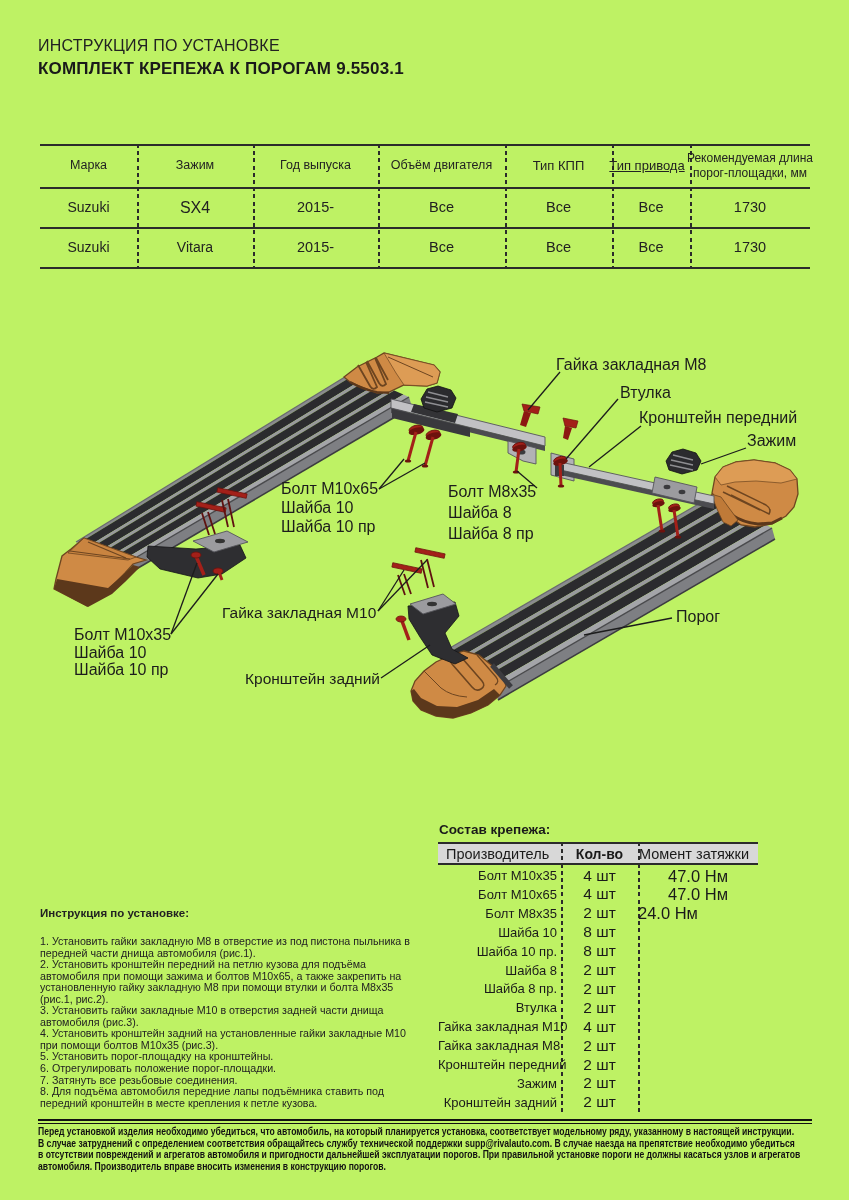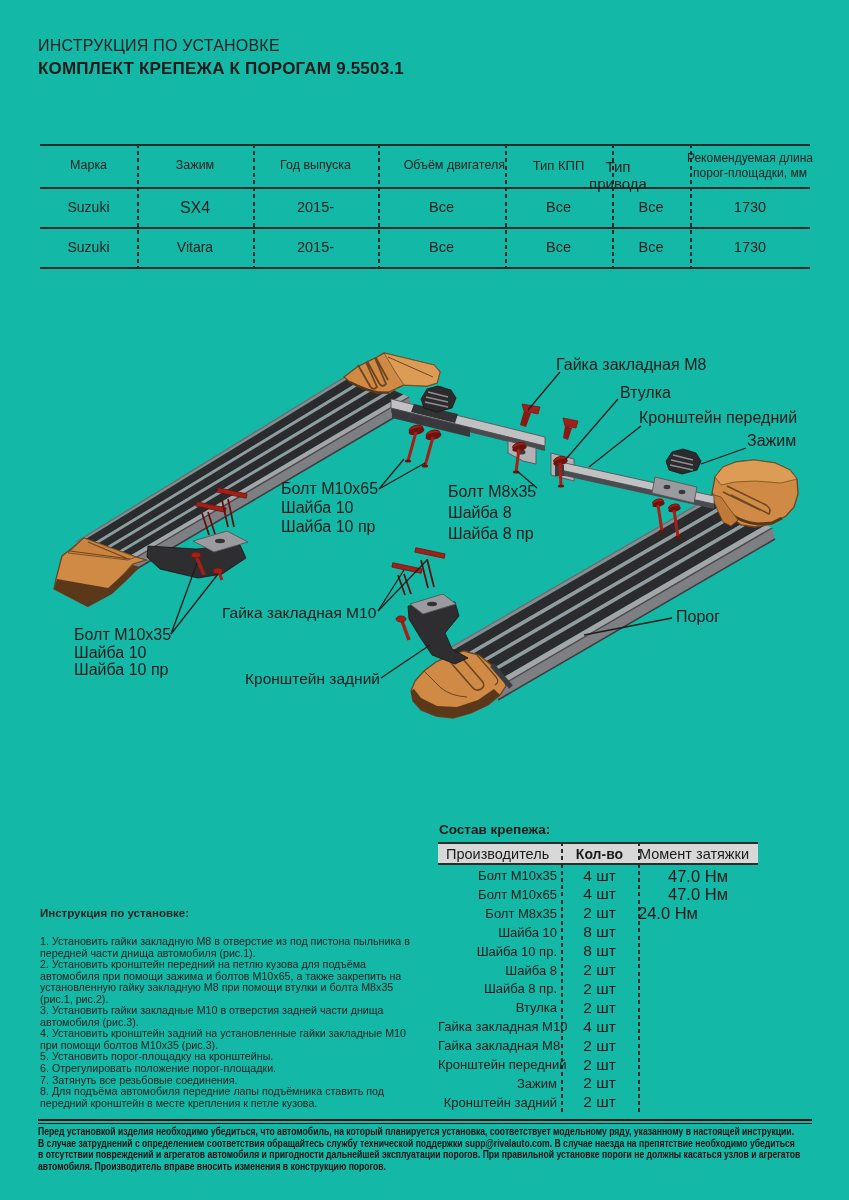--- a/index.html
+++ b/index.html
@@ -1,17 +1,17 @@
 <!DOCTYPE html>
 <html lang="ru"><head>
 <meta charset="utf-8">
 <style>
 html,body{margin:0;padding:0;background:#fff;}
 body{font-family:"Liberation Sans",sans-serif;color:#1a1a1a;}
-#page{position:relative;width:849px;height:1200px;overflow:hidden;background:#14b8a6;}
+#page{position:relative;width:849px;height:1200px;overflow:hidden;background:#bef264;}
 .abs{position:absolute;}
 
 #vt{position:absolute;left:40px;top:144px;width:770px;height:124px;}
 #vt .hline{position:absolute;left:0;width:770px;background:#2b2b2b;}
 #vt .vline{position:absolute;top:0;height:125px;width:2px;background:repeating-linear-gradient(to bottom,#2b2b2b 0 4px,rgba(0,0,0,0) 4px 7.2px);}
 #vt .cell{position:absolute;text-align:center;color:#222;}
 
 #st{position:absolute;left:438px;top:822px;width:320px;}
 
 #instr{position:absolute;left:40px;top:907px;width:402px;color:#222;}
@@ -33,23 +33,23 @@
     <div class="vline" style="left:97px;"></div>
     <div class="vline" style="left:213px;"></div>
     <div class="vline" style="left:338px;"></div>
     <div class="vline" style="left:465px;"></div>
     <div class="vline" style="left:572px;"></div>
     <div class="vline" style="left:650px;"></div>
 
     <div class="cell" style="left:0;top:14px;width:97px;font-size:12.5px;">Марка</div>
     <div class="cell" style="left:97px;top:14px;width:116px;font-size:12.5px;">Зажим</div>
     <div class="cell" style="left:213px;top:14px;width:125px;font-size:12.5px;">Год выпуска</div>
-    <div class="cell" style="left:338px;top:14px;width:127px;font-size:12.5px;text-align:right;">Объём двигателя</div>
+    <div class="cell" style="left:338px;top:14px;width:127px;font-size:12.5px;">Объём двигателя</div>
     <div class="cell" style="left:465px;top:14px;width:107px;font-size:13px;">Тип КПП</div>
-    <div class="cell" style="left:539px;top:14px;width:78px;font-size:15px;">Тип привода</div>
+    <div class="cell" style="left:568px;top:14px;width:78px;font-size:13px;text-decoration:underline;">Тип привода</div>
     <div class="cell" style="left:645px;top:7px;width:130px;font-size:12px;line-height:15px;white-space:nowrap;">Рекомендуемая длина<br>порог-площадки, мм</div>
 
     <div class="cell" style="left:0;top:55px;width:97px;font-size:14px;">Suzuki</div>
     <div class="cell" style="left:97px;top:55px;width:116px;font-size:16px;">SX4</div>
     <div class="cell" style="left:213px;top:55px;width:125px;font-size:14.5px;">2015-</div>
     <div class="cell" style="left:338px;top:55px;width:127px;font-size:14.5px;">Все</div>
     <div class="cell" style="left:465px;top:55px;width:107px;font-size:14.5px;">Все</div>
     <div class="cell" style="left:572px;top:55px;width:78px;font-size:14.5px;">Все</div>
     <div class="cell" style="left:650px;top:55px;width:120px;font-size:14.5px;">1730</div>
 

